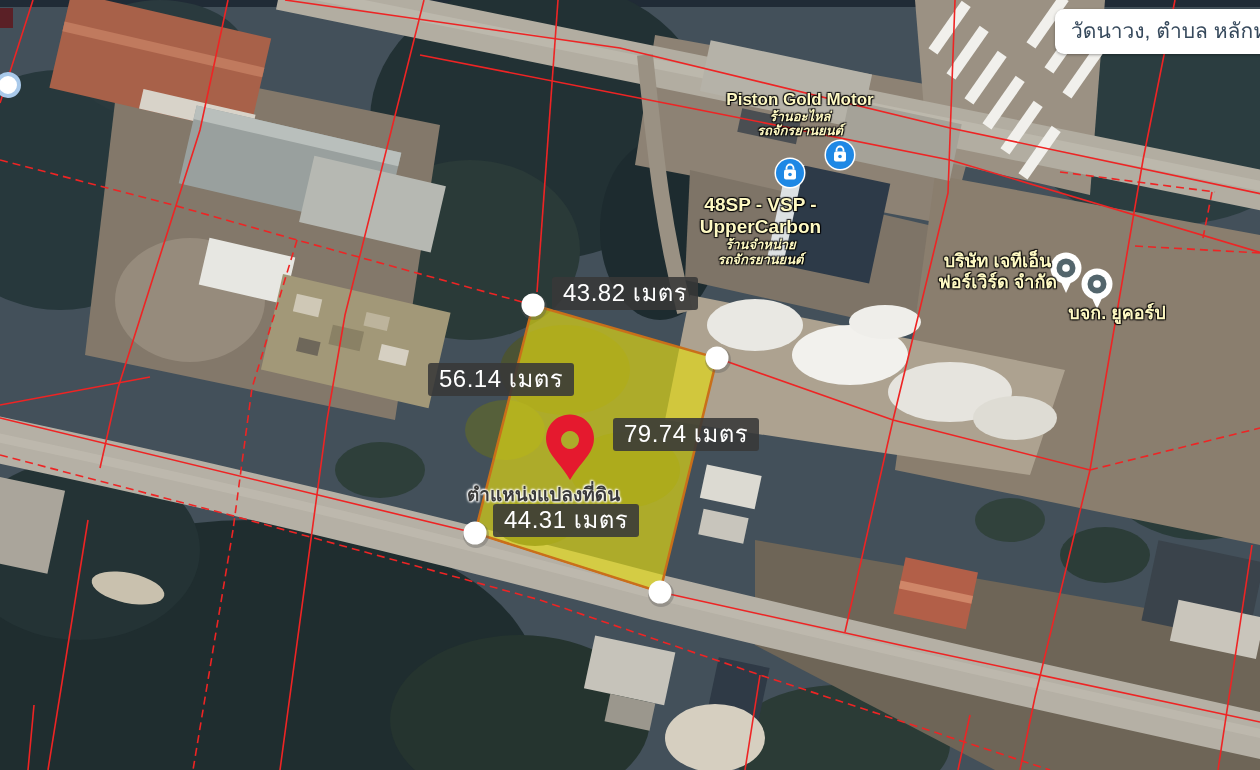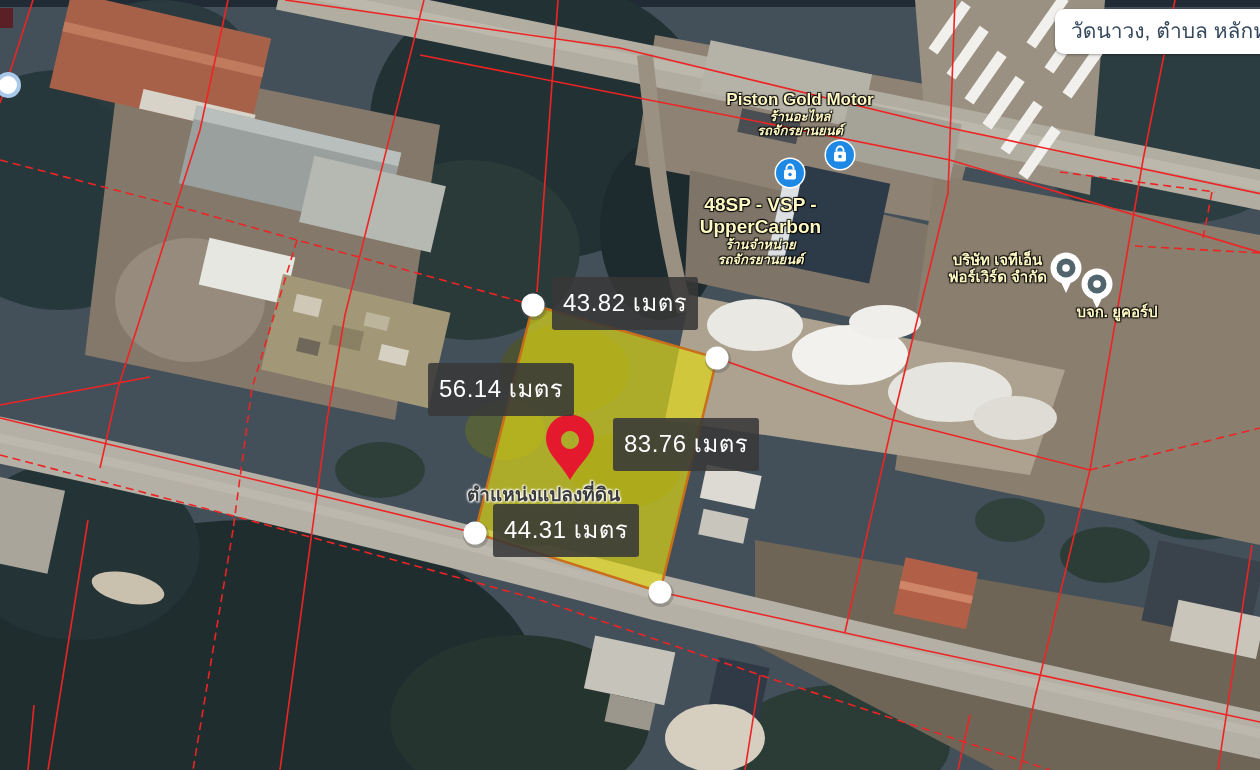--- a/index.html
+++ b/index.html
@@ -5,34 +5,34 @@
   html,body{margin:0;padding:0;background:#222;}
   .stage{
     position:relative;width:1260px;height:770px;overflow:hidden;
     font-family:"Liberation Sans", sans-serif;
     background:#43505a;
   }
   .stage svg{position:absolute;left:0;top:0;}
   
   .meas{
     position:absolute;background:rgba(56,56,56,.88);color:#fff;
-    font-size:24px;line-height:1.2;padding:12px 11px;border-radius:3px;
+    font-size:24px;line-height:1.2;padding:2px 11px;border-radius:3px;
     white-space:nowrap;letter-spacing:.5px;
   }
   
   .poi{
     position:absolute;color:#fef9c3;font-weight:bold;text-align:center;
     line-height:1.15;white-space:nowrap;
     text-shadow:-1px -1px 1px rgba(0,0,0,.85),1px -1px 1px rgba(0,0,0,.85),
                 -1px 1px 1px rgba(0,0,0,.85),1px 1px 1px rgba(0,0,0,.85);
   }
   .poi .name{font-size:17px;}
   .poi .name-lg{font-size:19px;}
   .poi .sub{font-size:13px;font-style:italic;}
-  .poi-sm{font-size:15px;}
+  .poi-sm{font-size:18px;}
   .caption{
     position:absolute;left:467px;top:479px;width:200px;
     font-size:19px;font-weight:bold;color:#3a3a3a;white-space:nowrap;
     text-shadow:0 0 3px #fff,0 0 2px #fff,1px 1px 2px #fff,-1px -1px 2px #fff;
   }
   .infobox{
     position:absolute;left:1055px;top:9px;background:#fff;color:#36495c;
     font-size:21px;padding:5px 16px 7px 16px;border-radius:9px;
     box-shadow:0 1px 3px rgba(0,0,0,.35);white-space:nowrap;
   }
@@ -242,21 +242,21 @@
     <g fill="#e5192e">
       <path fill-rule="evenodd" d="M570,480 C562,466 552,458 548,448 A24,24 0 1 1 592,448 C588,458 578,466 570,480 Z
                M570,431 a9,9 0 1 0 0.01,0 Z"></path>
     </g>
   </svg>
 
   <div class="infobox">วัดนาวง, ตำบล หลักหก</div>
 
   <div class="meas" style="left:552px;top:277px">43.82 เมตร</div>
   <div class="meas" style="left:428px;top:363px">56.14 เมตร</div>
-  <div class="meas" style="left:613px;top:418px">83.76 เมตร</div>
+  <div class="meas" style="left:613px;top:418px">79.74 เมตร</div>
   <div class="meas" style="left:493px;top:504px">44.31 เมตร</div>
 
   <div class="caption">ตำแหน่งแปลงที่ดิน</div>
 
   <div class="poi" style="left:705px;top:90px;width:190px">
     <div class="name">Piston Gold Motor</div>
     <div class="sub">ร้านอะไหล่</div>
     <div class="sub">รถจักรยานยนต์</div>
   </div>
 

